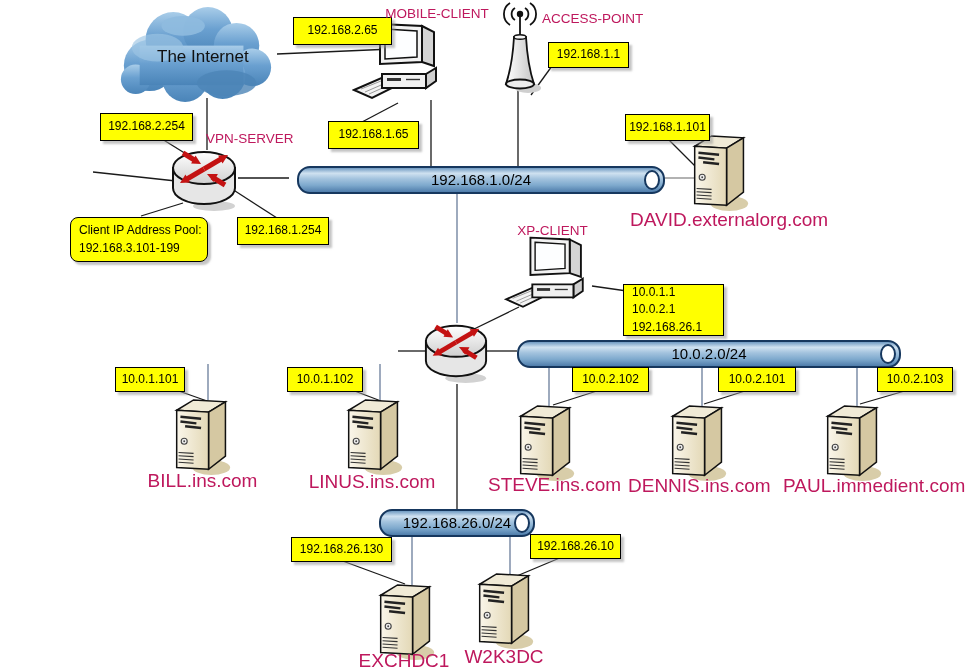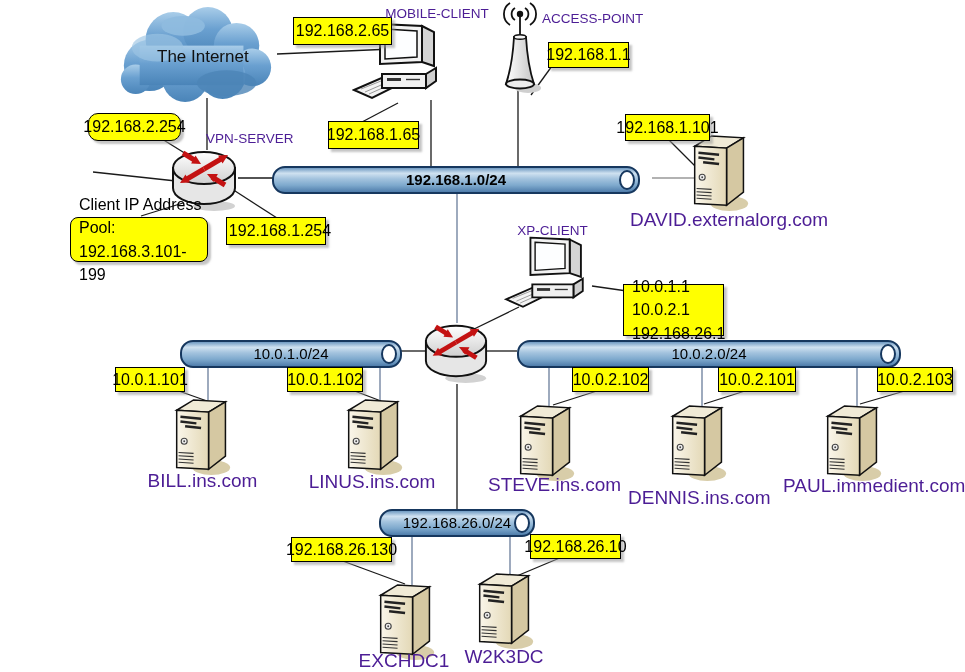--- a/index.html
+++ b/index.html
@@ -11,25 +11,25 @@
   
   .pipe{position:absolute;z-index:2;height:24px;border:2px solid #16375e;border-radius:13px;
         background:linear-gradient(180deg,#6f9ac2 0%,#cfe1f0 22%,#a3c3de 45%,#7ea9cd 72%,#4f7dab 100%);
         display:flex;align-items:center;justify-content:center;}
   .pipe .cap{position:absolute;right:3px;top:50%;transform:translateY(-50%);width:12px;height:16px;
         background:#fff;border:2px solid #16375e;border-radius:50%;}
   .pipe .lbl{font-size:15px;color:#000;line-height:1;padding-bottom:1px;}
   
   .ybox{position:absolute;z-index:4;background:#ffff00;border:1.6px solid #000;
         box-shadow:3px 3px 2px rgba(150,150,150,.55);
-        font-size:16px;color:#000;display:flex;align-items:center;justify-content:center;
+        font-size:12px;color:#000;display:flex;align-items:center;justify-content:center;
         text-align:center;white-space:pre-line;line-height:1.45;}
   .ybox.left{justify-content:flex-start;text-align:left;padding-left:8px;}
   
-  .dlbl{position:absolute;z-index:5;font-size:13.5px;color:#4c1d95;text-align:center;line-height:1.1;}
+  .dlbl{position:absolute;z-index:5;font-size:13.5px;color:#be185d;text-align:center;line-height:1.1;}
   .dlbl.big{font-size:19px;}
   .cloudtxt{position:absolute;z-index:5;font-size:17px;color:#111;}
 </style>
 </head>
 <body>
 
 <div id="canvas">
 
   <svg width="0" height="0" style="position:absolute" aria-hidden="true">
     <defs>
@@ -173,26 +173,22 @@
       <path d="M380,364 L380,400"></path>
       <path d="M549,364 L549,406"></path>
       <path d="M702,364 L702,406"></path>
       <path d="M857,364 L857,406"></path>
       <path d="M412,534 L412,585"></path>
       <path d="M510,534 L510,574"></path>
     </g>
     <path d="M652,178 L694,178" stroke="#999" stroke-width="1.6"></path>
   </svg>
 
-  <div class="pipe" style="left:272px;top:166px;width:364px;font-weight:bold;">
+  <div class="pipe" style="left:297px;top:166px;width:364px;">
     <span class="lbl">192.168.1.0/24</span>
-    <span class="cap"></span>
-  </div>
-  <div class="pipe" style="left:180px;top:340px;width:218px;">
-    <span class="lbl">10.0.1.0/24</span>
     <span class="cap"></span>
   </div>
   <div class="pipe" style="left:517px;top:340px;width:380px;">
     <span class="lbl">10.0.2.0/24</span>
     <span class="cap"></span>
   </div>
   <div class="pipe" style="left:379px;top:509px;width:152px;">
     <span class="lbl">192.168.26.0/24</span>
     <span class="cap"></span>
   </div>
@@ -243,31 +239,31 @@
   <div class="cloudtxt" style="left:157px;top:47px;">The Internet</div>
 
   <div class="dlbl" style="left:378px;top:7px;width:118px;">MOBILE-CLIENT</div>
   <div class="dlbl" style="left:542px;top:12px;width:110px;text-align:left;">ACCESS-POINT</div>
   <div class="dlbl" style="left:206px;top:132px;width:100px;text-align:left;">VPN-SERVER</div>
   <div class="dlbl big" style="left:630px;top:210px;width:185px;">DAVID.externalorg.com</div>
   <div class="dlbl" style="left:505px;top:224px;width:95px;">XP-CLIENT</div>
   <div class="dlbl big" style="left:140px;top:471px;width:125px;">BILL.ins.com</div>
   <div class="dlbl big" style="left:308px;top:472px;width:128px;">LINUS.ins.com</div>
   <div class="dlbl big" style="left:488px;top:475px;width:122px;">STEVE.ins.com</div>
-  <div class="dlbl big" style="left:628px;top:488px;width:132px;">DENNIS.ins.com</div>
+  <div class="dlbl big" style="left:628px;top:476px;width:132px;">DENNIS.ins.com</div>
   <div class="dlbl big" style="left:783px;top:476px;width:158px;">PAUL.immedient.com</div>
   <div class="dlbl big" style="left:358px;top:651px;width:92px;">EXCHDC1</div>
   <div class="dlbl big" style="left:458px;top:647px;width:92px;">W2K3DC</div>
 
   <div class="ybox" style="left:293px;top:17px;width:97px;height:26px;">192.168.2.65</div>
   <div class="ybox" style="left:548px;top:42px;width:79px;height:24px;">192.168.1.1</div>
-  <div class="ybox" style="left:88px;top:113px;width:91px;height:26px;border-radius:10px;">192.168.2.254</div>
+  <div class="ybox" style="left:100px;top:113px;width:91px;height:26px;">192.168.2.254</div>
   <div class="ybox left" style="left:70px;top:217px;width:128px;height:43px;border-radius:8px;">Client IP Address Pool:
 192.168.3.101-199</div>
-  <div class="ybox" style="left:226px;top:217px;width:90px;height:26px;padding-left:8px;">192.168.1.254</div>
+  <div class="ybox" style="left:237px;top:217px;width:90px;height:26px;">192.168.1.254</div>
   <div class="ybox" style="left:328px;top:121px;width:89px;height:26px;">192.168.1.65</div>
   <div class="ybox" style="left:625px;top:114px;width:83px;height:25px;">192.168.1.101</div>
   <div class="ybox left" style="left:623px;top:284px;width:91px;height:50px;">10.0.1.1
 10.0.2.1
 192.168.26.1</div>
   <div class="ybox" style="left:115px;top:367px;width:68px;height:23px;">10.0.1.101</div>
   <div class="ybox" style="left:287px;top:367px;width:74px;height:23px;">10.0.1.102</div>
   <div class="ybox" style="left:572px;top:367px;width:75px;height:23px;">10.0.2.102</div>
   <div class="ybox" style="left:718px;top:367px;width:76px;height:23px;">10.0.2.101</div>
   <div class="ybox" style="left:877px;top:367px;width:74px;height:23px;">10.0.2.103</div>

